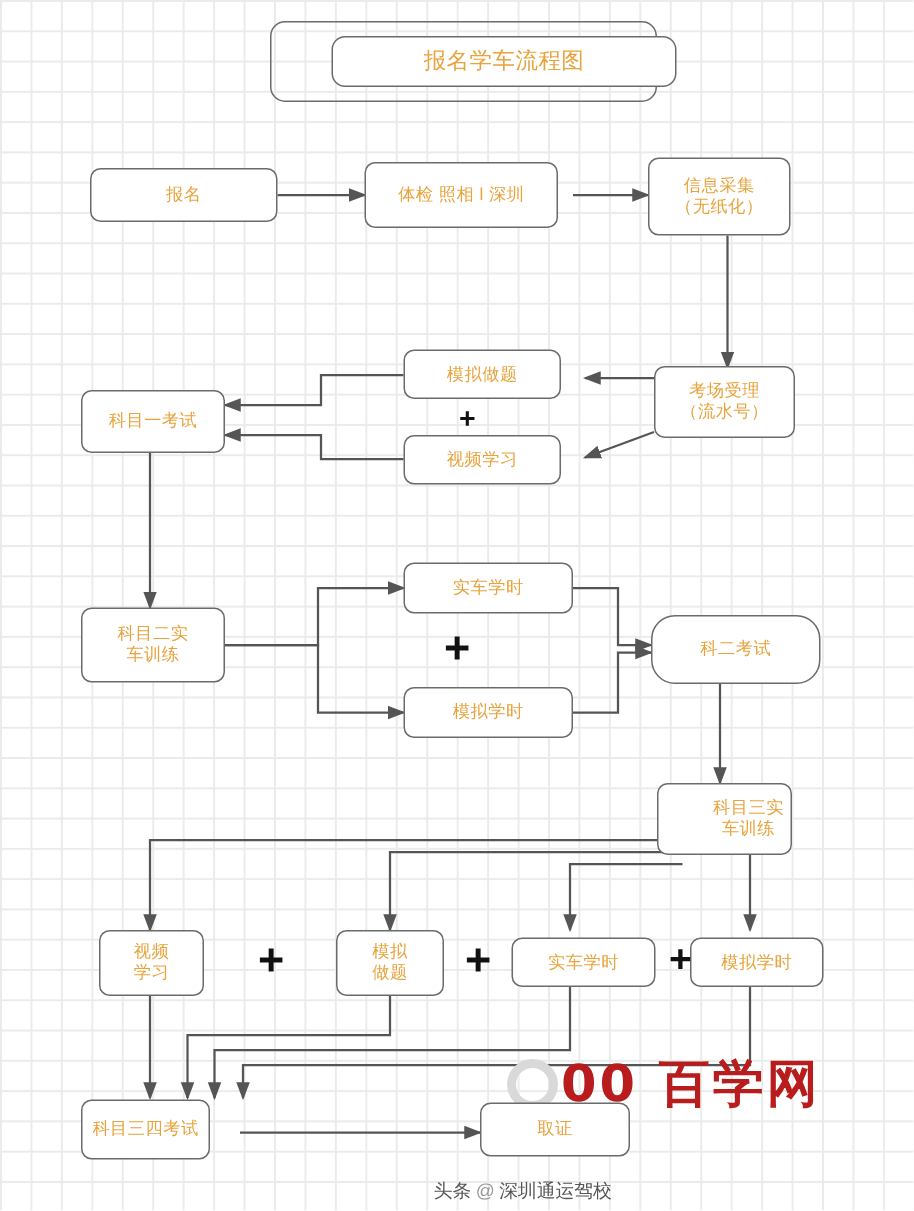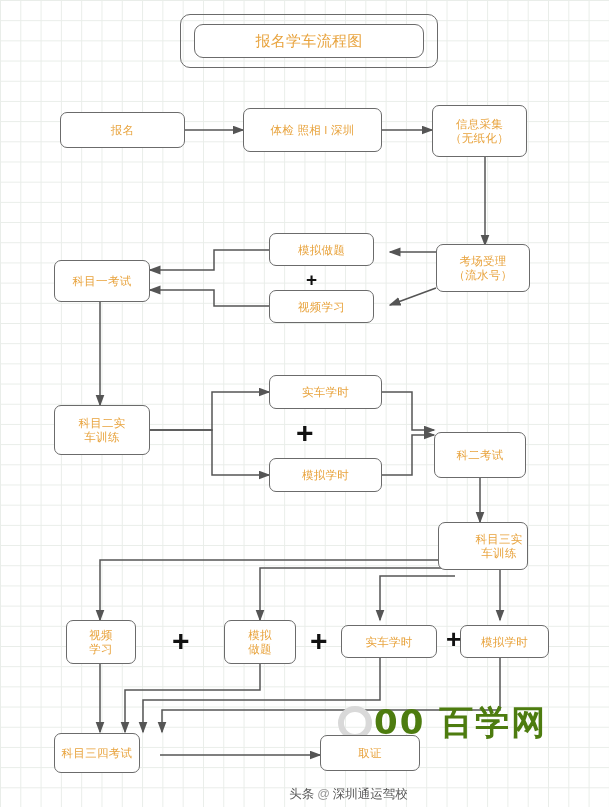--- a/index.html
+++ b/index.html
@@ -36,20 +36,21 @@
     justify-content:center;
     text-align:center;
     letter-spacing:.3px;
     z-index:3;
   }
   .node.title{
     font-size:15px;
     color:#e8a33d;
     border-width:1.6px;
     border-radius:9px;
+    margin-left:27px;
   }
   .title-outer{
     position:absolute;
     box-sizing:border-box;
     border:1.6px solid #6b6b6b;
     border-radius:10px;
     background:transparent;
     z-index:2;
   }
   .plus{
@@ -58,21 +59,21 @@
     font-weight:bold;
     z-index:4;
     line-height:1;
     font-family:"Liberation Sans",sans-serif;
   }
   
   #wm{
     position:absolute;
     left:338px;top:700px;
     z-index:1;
-    color:#4d7c0f;
+    color:#b91c1c;
     font-size:34px;
     font-weight:bold;
     letter-spacing:2px;
     white-space:nowrap;
     font-family:"DejaVu Sans",sans-serif;
   }
   #wm .ring{
     display:inline-block;
     width:34px;height:34px;
     border:6px solid #d9d9d9;
@@ -151,21 +152,21 @@
   </g>
 </svg>
 
 <div id="canvas">
 
   <div class="title-outer" style="left:180px;top:14px;width:258px;height:54px;"></div>
   <div class="node title" style="left:194px;top:24px;width:230px;height:34px;">报名学车流程图</div>
 
   <div class="node" style="left:60px;top:112px;width:125px;height:36px;">报名</div>
 
-  <div class="node" style="left:243px;top:108px;width:139px;height:44px;text-align:right;">体检 照相 l 深圳</div>
+  <div class="node" style="left:243px;top:108px;width:129px;height:44px;text-align:right;">体检 照相 l 深圳</div>
 
   <div class="node" style="left:432px;top:105px;width:95px;height:52px;white-space:pre-line;">信息采集
 （无纸化）</div>
 
   <div class="node" style="left:436px;top:244px;width:94px;height:48px;white-space:pre-line;">考场受理
 （流水号）</div>
 
   <div class="node" style="left:269px;top:233px;width:105px;height:33px;">模拟做题</div>
 
   <div class="plus" style="left:306px;top:270px;font-size:19px;">+</div>
@@ -176,21 +177,21 @@
 
   <div class="node" style="left:54px;top:405px;width:96px;height:50px;white-space:pre-line;">科目二实
 车训练</div>
 
   <div class="node" style="left:269px;top:375px;width:113px;height:34px;">实车学时</div>
 
   <div class="plus" style="left:296px;top:418px;font-size:30px;">+</div>
 
   <div class="node" style="left:269px;top:458px;width:113px;height:34px;">模拟学时</div>
 
-  <div class="node" style="left:434px;top:432px;width:92px;height:46px;">科二考试</div>
+  <div class="node" style="left:434px;top:410px;width:113px;height:46px;border-radius:16px;">科二考试</div>
 
   <div class="node" style="left:438px;top:522px;width:90px;height:48px;white-space:pre-line;padding-left:32px;">科目三实
 车训练</div>
 
   <div class="node" style="left:66px;top:620px;width:70px;height:44px;white-space:pre-line;">视频
 学习</div>
 
   <div class="plus" style="left:172px;top:626px;font-size:30px;">+</div>
 
   <div class="node" style="left:224px;top:620px;width:72px;height:44px;white-space:pre-line;">模拟

